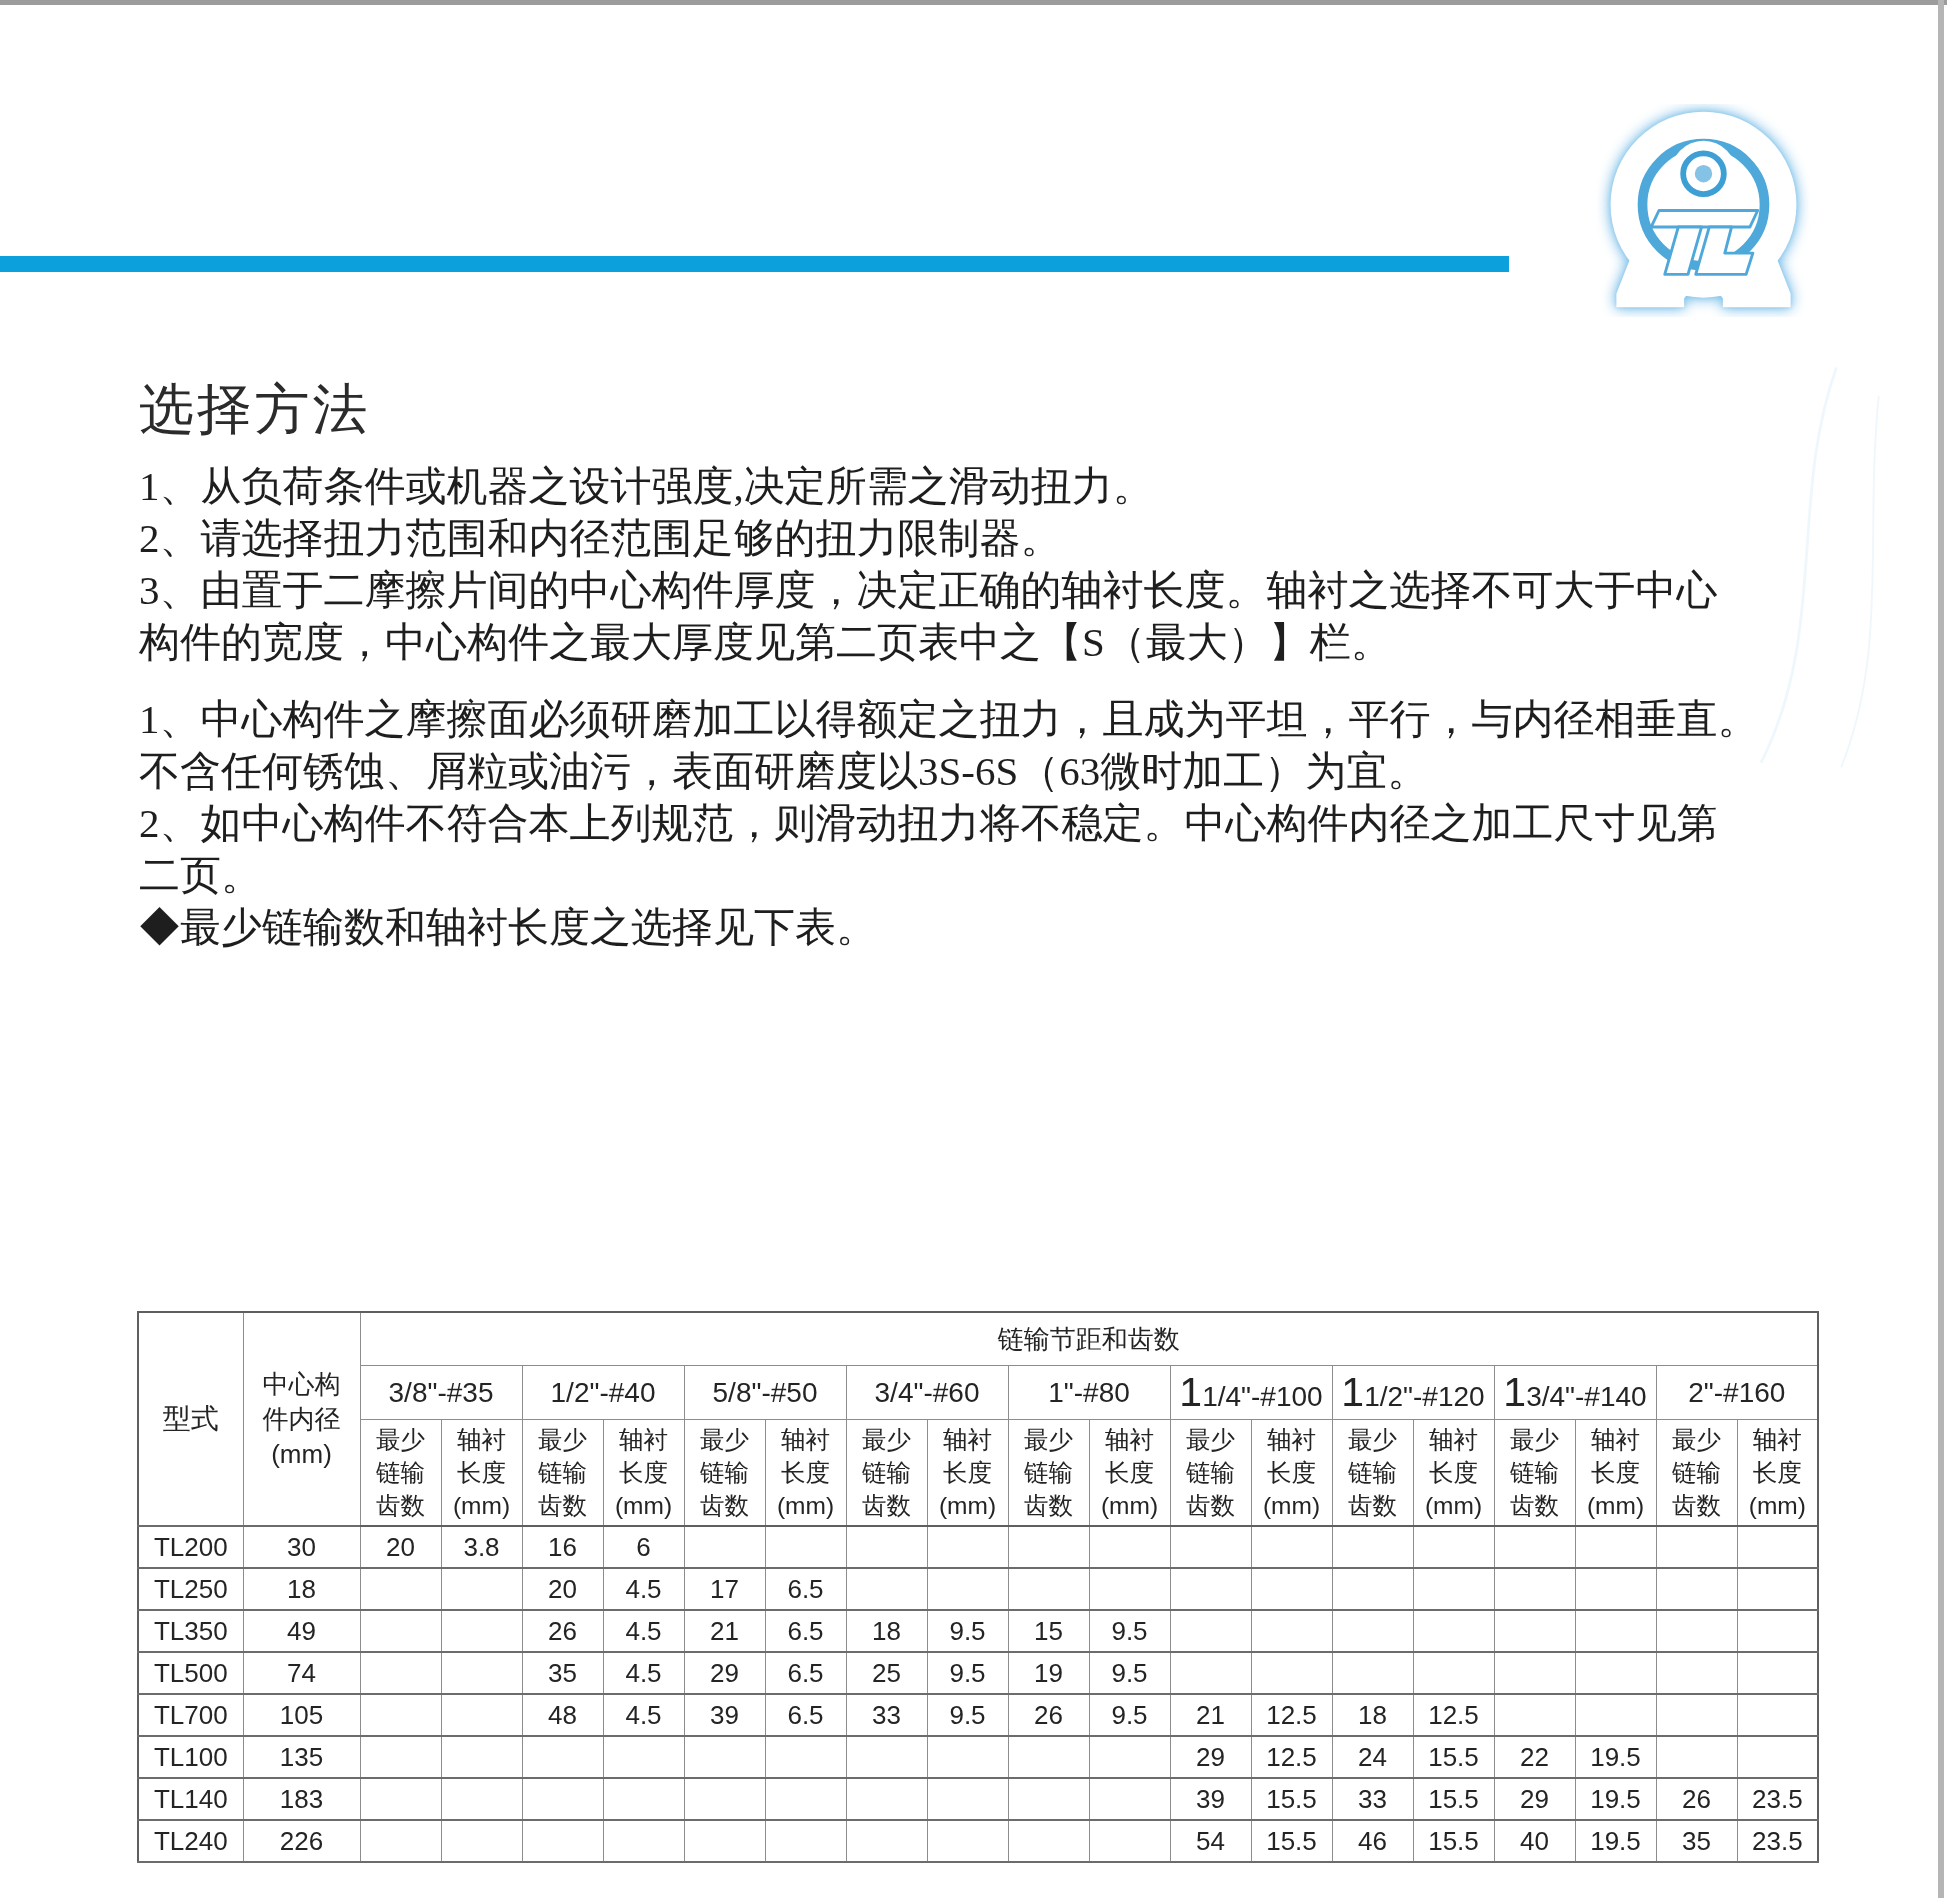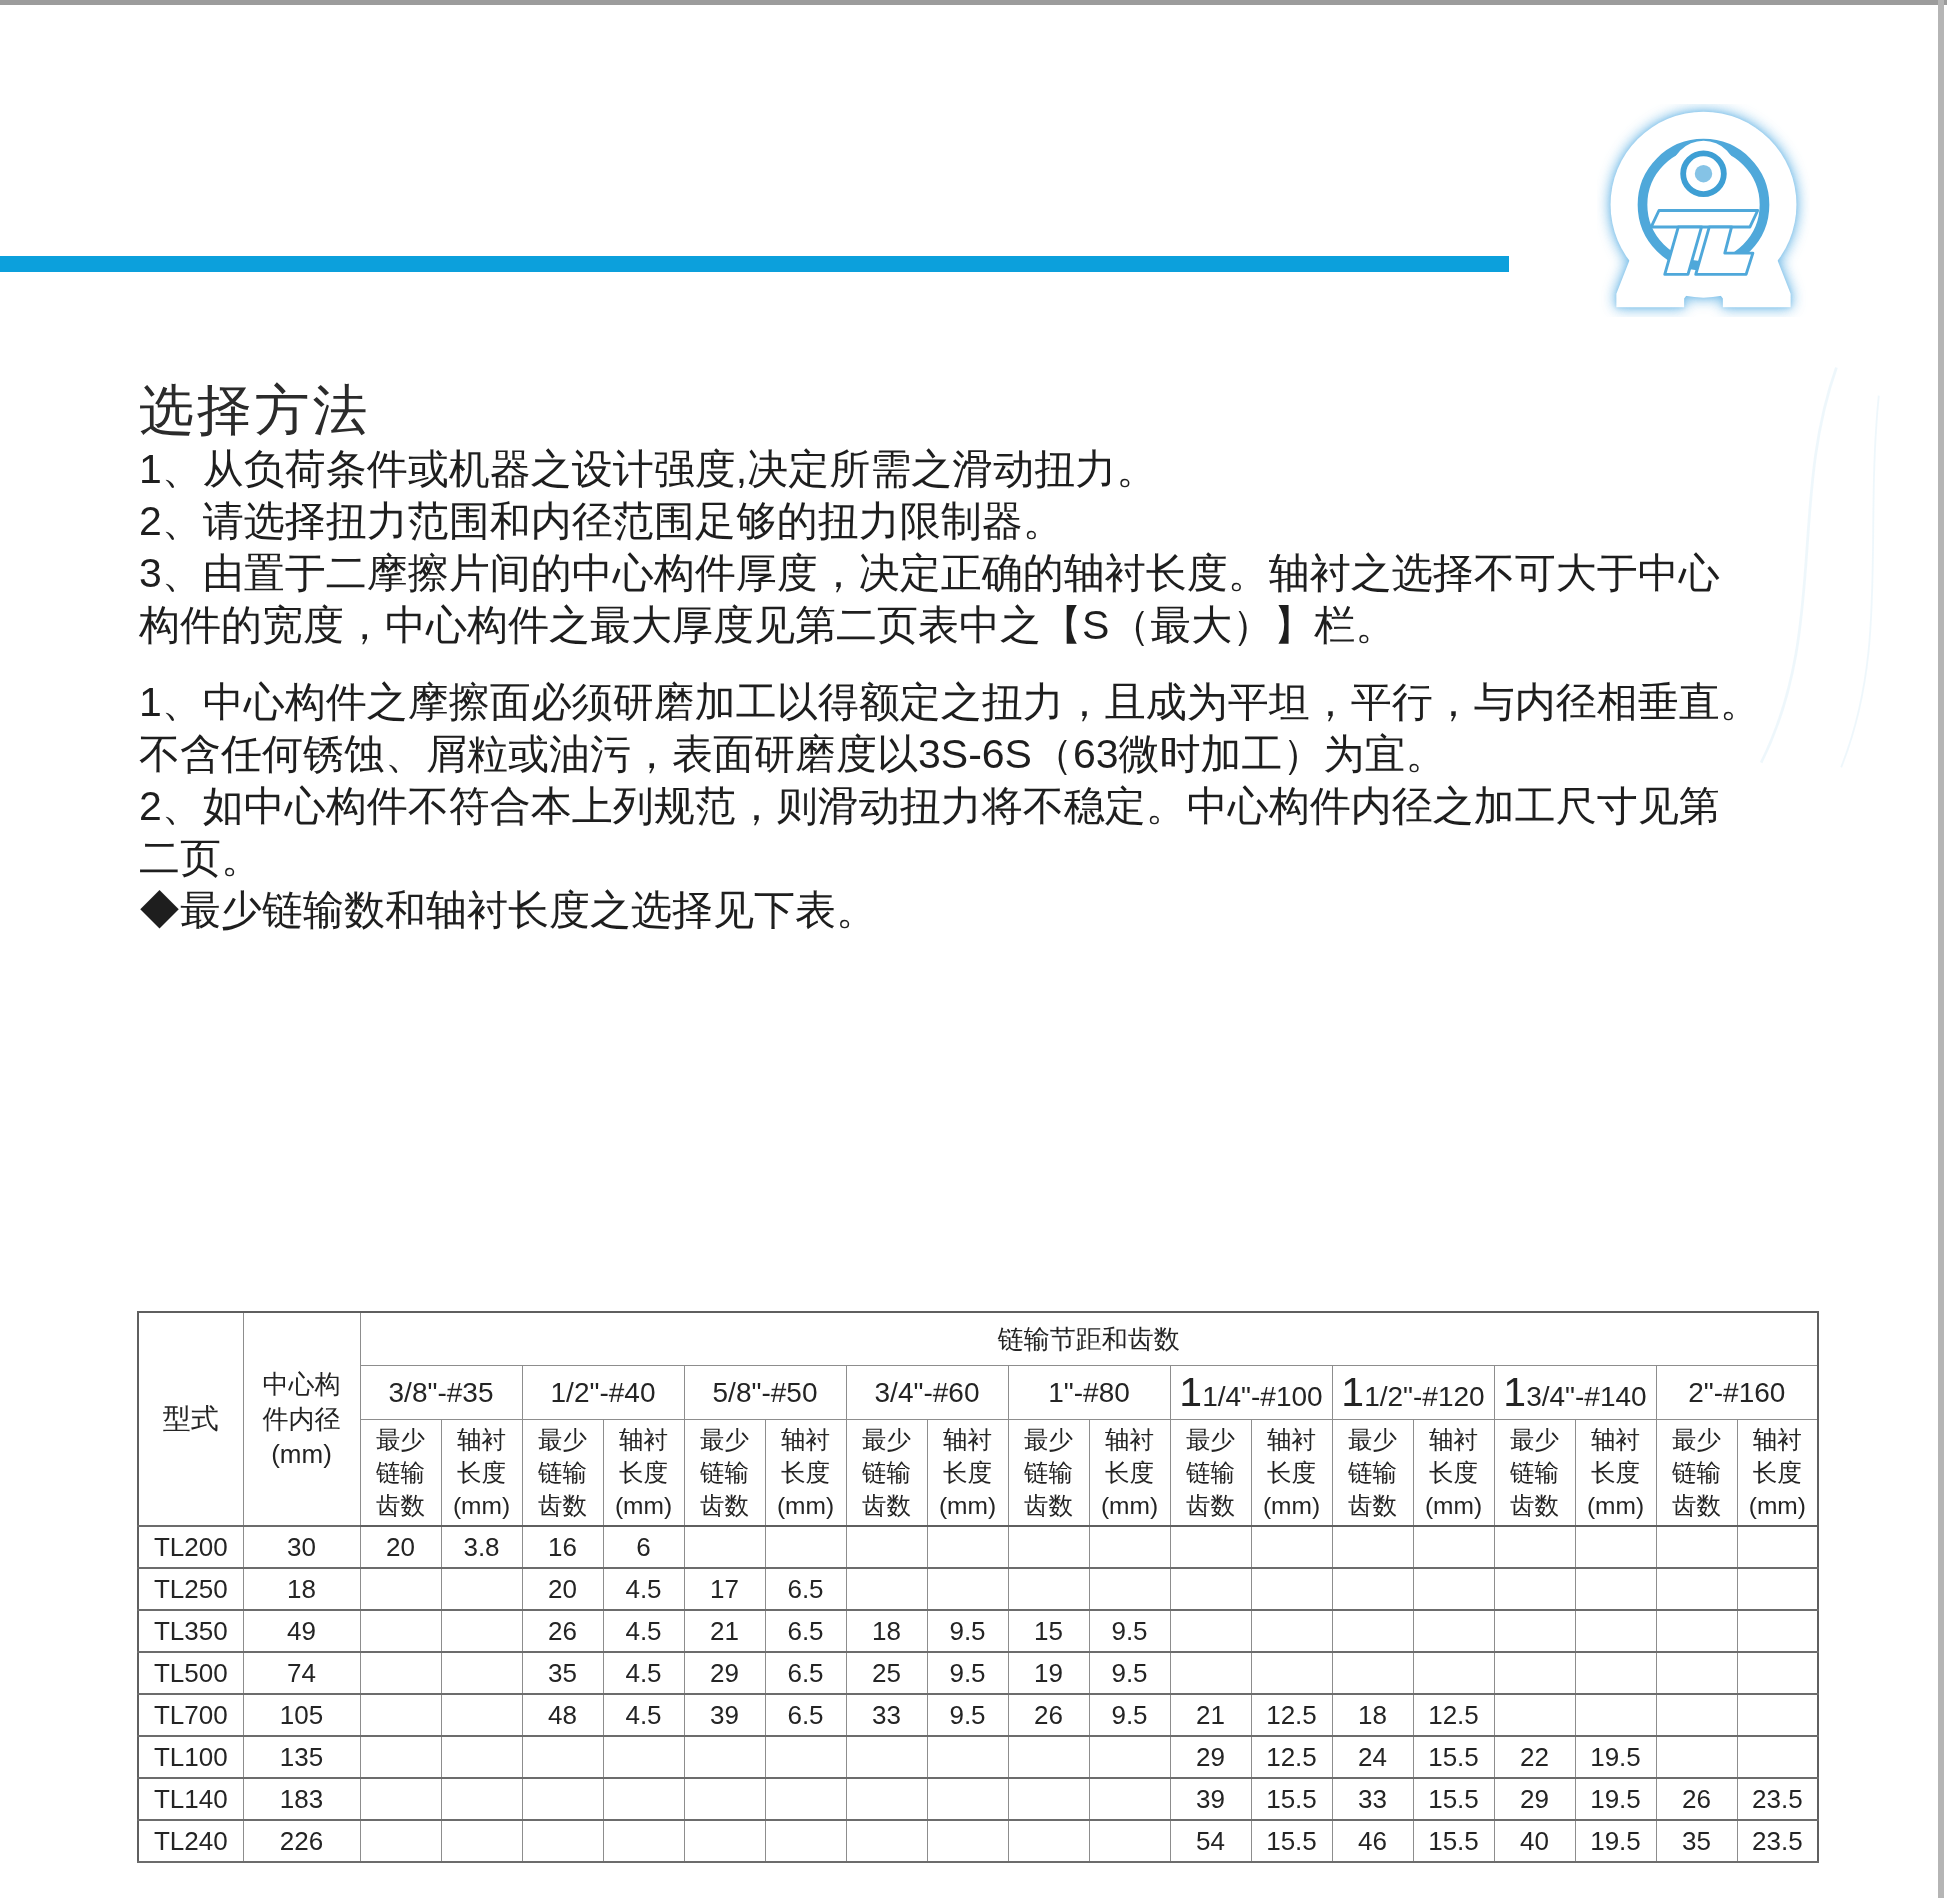--- a/index.html
+++ b/index.html
@@ -7,23 +7,23 @@
         color:#1e1e1e;font-family:"Liberation Sans", sans-serif;}
 
   .top-strip{position:absolute;left:0;top:0;width:1947px;height:4.7px;background:#9c9c9c;}
   .right-strip{position:absolute;left:1938px;top:0;width:5.6px;height:1898px;background:#b5b5b5;}
   .cyan-bar{position:absolute;left:0;top:256px;width:1509px;height:16px;background:#0ca0dc;}
 
   .logo{position:absolute;left:1597px;top:104px;width:213px;height:213px;}
   .logo g.glow{filter:drop-shadow(0 0 7px rgba(110,185,230,.85)) drop-shadow(0 0 2px rgba(130,195,235,.8));}
   .wm{position:absolute;left:1667px;top:358px;opacity:.14;}
 
-  .content{position:absolute;left:139px;top:379px;width:1695px;}
+  .content{position:absolute;left:139px;top:379px;width:1695px;font-family:Liberation Serif, serif;}
   .heading{font-size:55px;line-height:62px;margin:0;font-weight:400;color:#2b2b2b;letter-spacing:2.8px;}
-  .lines{margin-top:2px;}
+  .lines{margin-top:19px;}
   .lines.second{margin-top:25px;}
   .h2{margin-top:43px;}
   .bodyline{font-size:41px;line-height:52px;color:#1e1e1e;white-space:nowrap;}
 
   .spec{position:absolute;left:137px;top:1311px;width:1671px;border-collapse:collapse;
         table-layout:fixed;background:#fff;border:2.8px solid #5f5f5f;}
   .spec th,.spec td{border:0.9px solid #8d8d8d;font-weight:400;text-align:center;
         vertical-align:middle;padding:0;color:#242424;}
   .w-model{width:105px;}
   .w-bore{width:117px;}

